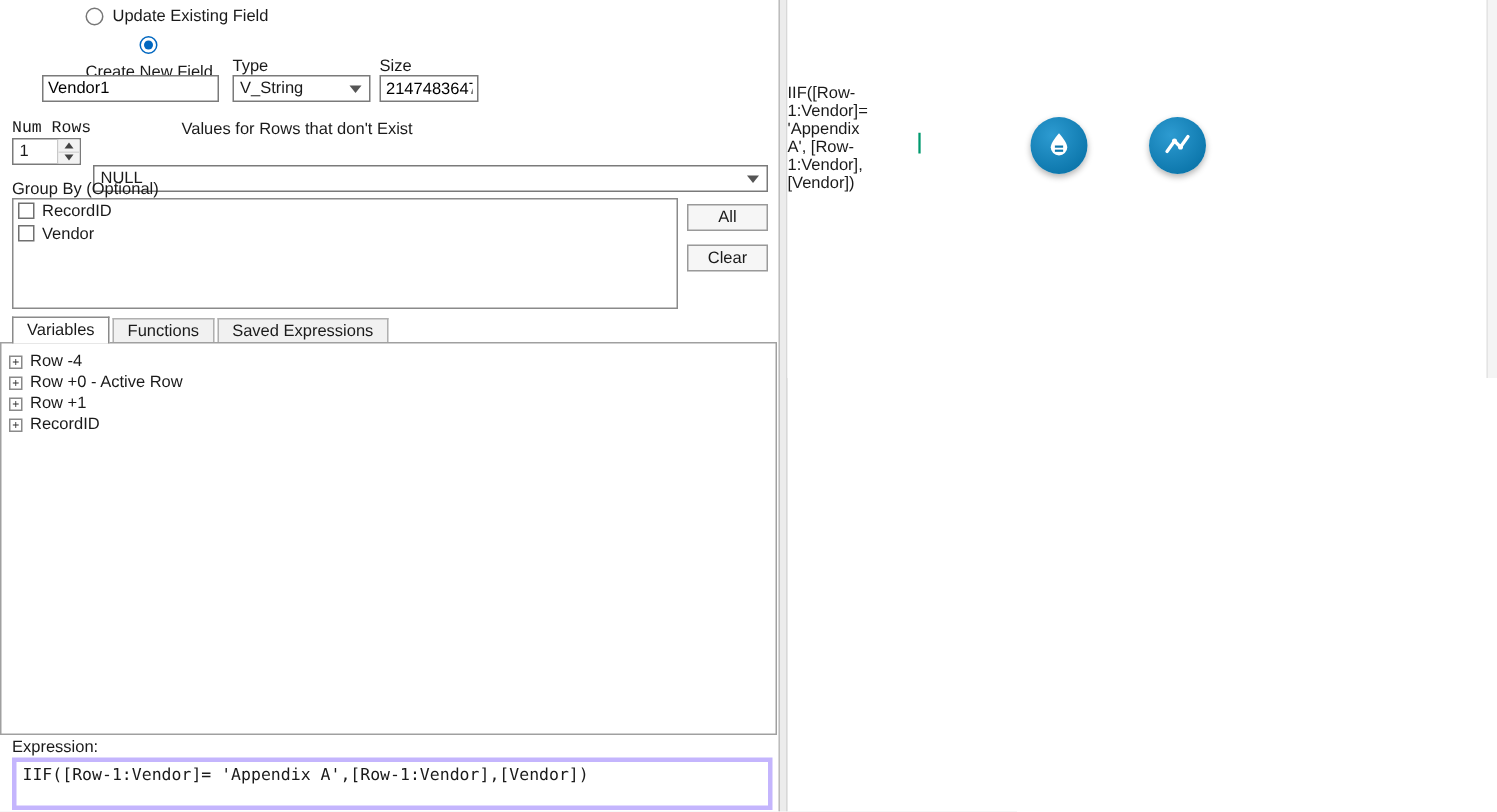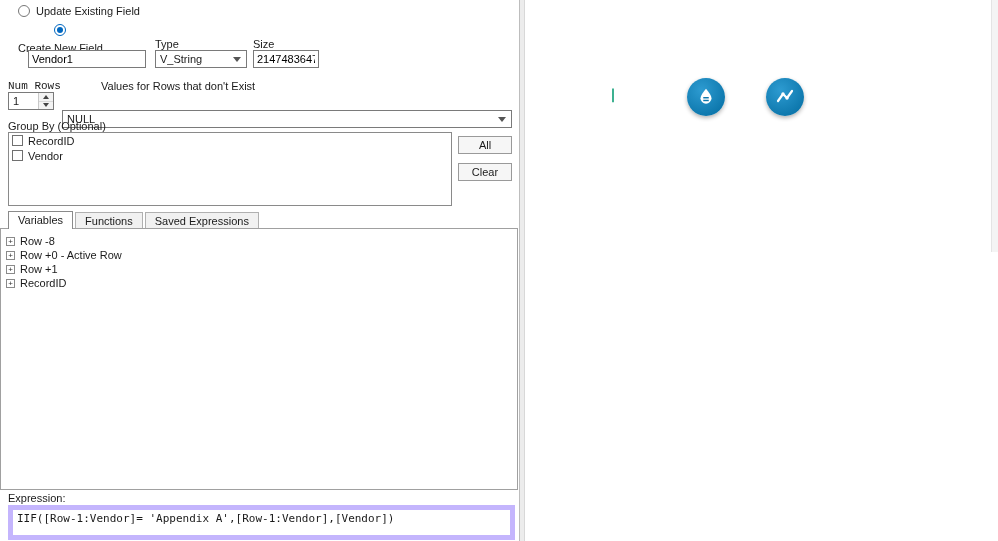--- a/index.html
+++ b/index.html
@@ -4,21 +4,21 @@
 <style>
   * { margin:0; padding:0; box-sizing:border-box; }
   html,body { width:998px; height:541px; font-family:"Liberation Sans", sans-serif; background:#f0f0f0; overflow:hidden; }
   .app { position:relative; width:998px; height:541px; background:#ffffff; font-size:11px; color:#1a1a1a; }
 
   
   .config { position:absolute; left:0; top:0; width:519px; height:541px; background:#fff; }
   .abs { position:absolute; }
   .lbl { color:#1a1a1a; font-size:11px; white-space:nowrap; }
 
-  .radio-row { display:flex; align-items:center; gap:6px; cursor:default; }
+  .radio-row { display:flex; align-items:center; gap:6px; cursor:default;margin-left:39px; }
   .radio { width:12px; height:12px; border:1px solid #777; border-radius:50%; background:#fff; position:relative; flex:0 0 auto; }
   .radio.sel { border-color:#0067c0; }
   .radio.sel .dot { position:absolute; left:2px; top:2px; width:6px; height:6px; border-radius:50%; background:#0067c0; }
 
   .tbox { border:1px solid #7a7a7a; background:#fff; height:18px; line-height:16px; padding:0 3px; overflow:hidden; white-space:nowrap; font-size:11px; }
   input.tbox { width:100%; height:18px; font:11px "Liberation Sans",sans-serif; outline:none; }
 
   .select { border:1px solid #7a7a7a; background:#fff; height:18px; display:flex; align-items:center; padding-left:4px; position:relative; }
   .select .val { flex:1; overflow:hidden; white-space:nowrap; }
   .chev { width:0; height:0; border-left:4px solid transparent; border-right:4px solid transparent; border-top:5px solid #555; margin-right:5px; }
@@ -39,21 +39,21 @@
 
   .tabs { display:flex; align-items:center; height:18px; }
   .tab { padding:2px 9px 2px 9px; border:1px solid #b0b0b0; border-bottom:none; background:#f1f1f1; margin-right:2px; font-size:11px; height:16px; line-height:13px; }
   .tab.active { background:#fff; border-color:#8a8a8a; height:18px; position:relative; z-index:2; }
 
   .treebox { border:1px solid #a0a0a0; background:#fff; padding-top:5px; }
   .tree-item { display:flex; align-items:center; gap:5px; height:14px; padding-left:5px; }
   .plusbox { width:9px; height:9px; border:1px solid #8a8a8a; background:#fff; font-size:8px; line-height:7px; text-align:center; color:#333; flex:0 0 auto; }
   .tree-label { font-size:11px; }
 
-  .exprbox { border:5px solid #c4b5fd; background:#fff; padding:2px 4px; font-family:"DejaVu Sans Mono", monospace; font-size:11px; white-space:pre; overflow:hidden; }
+  .exprbox { border:3px solid #c4b5fd; background:#fff; padding:2px 4px; font-family:"DejaVu Sans Mono", monospace; font-size:11px; white-space:pre; overflow:hidden; }
 
   
   .vdivider { position:absolute; left:519px; top:0; width:6px; height:541px; background:#ececec; border-left:1px solid #bdbdbd; border-right:1px solid #d8d8d8; }
 
   
   .canvas { position:absolute; left:525px; top:0; width:473px; height:252px; background:#fff; }
   .canvas-scroll { position:absolute; right:0; top:0; width:7px; height:252px; background:#f4f4f4; border-left:1px solid #e4e4e4; }
   .tool-circle { position:absolute; width:38px; height:38px; border-radius:50%; background:radial-gradient(circle at 38% 32%, #2d9bd1 0%, #0d77ac 75%); box-shadow:0 2px 4px rgba(0,0,0,.30); display:flex; align-items:center; justify-content:center; }
   .tool-tile { position:absolute; width:38px; height:36px; border-radius:6px; background:linear-gradient(160deg,#00a87c 0%, #00７ }
   .tool-tile { position:absolute; width:38px; height:36px; border-radius:6px; background:linear-gradient(160deg,#00a87c 0%, #008059 100%); box-shadow:0 2px 4px rgba(0,0,0,.30); display:flex; align-items:center; justify-content:center; }
@@ -122,21 +122,21 @@
     <div class="abs select" style="left:155px; top:50px; width:92px;">
       <span class="val">V_String</span>
       <span class="chev"></span>
     </div>
 
     <div class="abs" style="left:253px; top:50px; width:66px;">
       <input class="tbox" readonly="" value="2147483647" style="">
     </div>
 
     <div class="abs lbl" style="left:8px; top:80px;font-family:Liberation Mono, monospace;">Num Rows</div>
-    <div class="abs lbl" style="left:58px; top:80px;padding-left:43px;">Values for Rows that don't Exist</div>
+    <div class="abs lbl" style="left:78px; top:80px;padding-left:43px;">Values for Rows that don't Exist</div>
 
     <div class="abs spinner" style="left:8px; top:92px; width:46px;">
       <span class="num">1</span>
       <span class="spin-btns">
         <span>
             <i class="tri-up"></i>
           </span>
         <span>
             <i class="tri-dn"></i>
           </span>
@@ -166,21 +166,21 @@
 
     <div class="abs tabs" style="left:8px; top:211px;">
       <span class="tab active">Variables</span>
       <span class="tab">Functions</span>
       <span class="tab">Saved Expressions</span>
     </div>
 
     <div class="abs treebox" style="left:0px; top:228px; width:518px; height:262px;">
         <div class="tree-item">
           <span class="plusbox">+</span>
-          <span class="tree-label">Row -8</span>
+          <span class="tree-label">Row -4</span>
         </div>
         <div class="tree-item">
           <span class="plusbox">+</span>
           <span class="tree-label">Row +0 - Active Row</span>
         </div>
         <div class="tree-item">
           <span class="plusbox">+</span>
           <span class="tree-label">Row +1</span>
         </div>
         <div class="tree-item">
@@ -226,20 +226,25 @@
     <span class="anchor" style="left:237px; top:93px;"></span>
     <div class="tool-circle" style="left:241px; top:78px;">
       <svg width="24" height="24" viewBox="0 0 24 24">
         <polyline points="5,16 10,9 14,13 19,6" fill="none" stroke="#ffffff" stroke-width="2.2" stroke-linecap="round" stroke-linejoin="round"></polyline>
         <circle cx="10" cy="9" r="1.7" fill="#ffffff"></circle>
         <circle cx="14" cy="13" r="1.7" fill="#ffffff"></circle>
       </svg>
     </div>
 
     
+    <div class="annotation" style="left:148px; top:127px; width:58px;">IIF([Row-
+1:Vendor]=
+'Appendix A',
+[Row-1:Vendor],
+[Vendor])</div>
 
     <div class="canvas-scroll"></div>
   </div>
 
   <div class="results">
 
     <div class="res-header">
       <span class="res-title">Results</span>
       <span class="res-sub">- Multi-Row Formula (2) - Output</span>
     </div>

